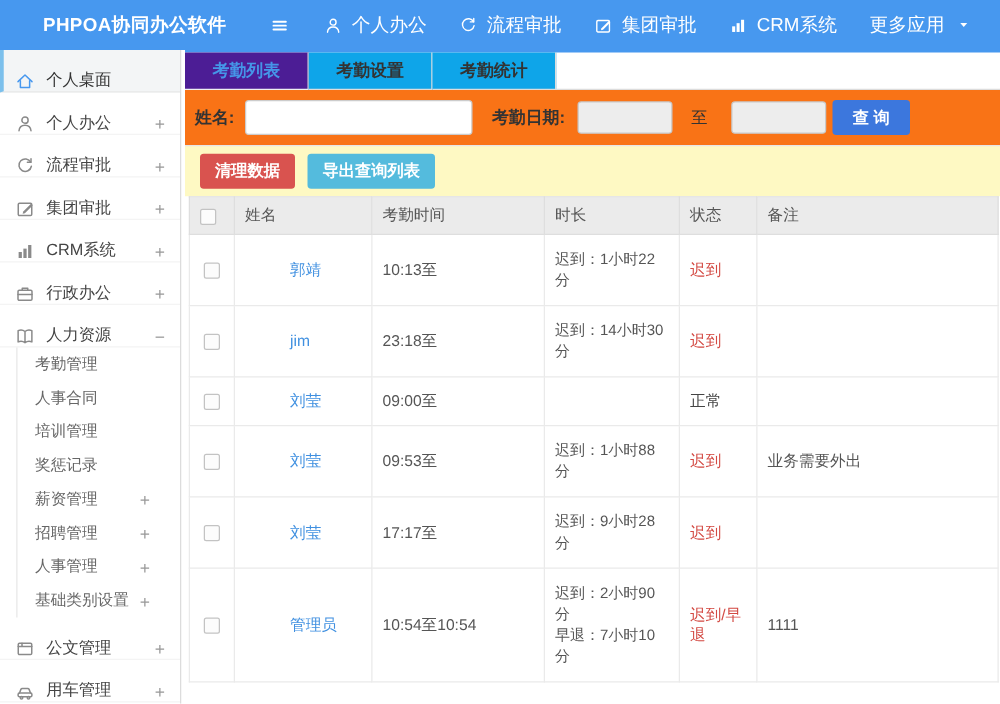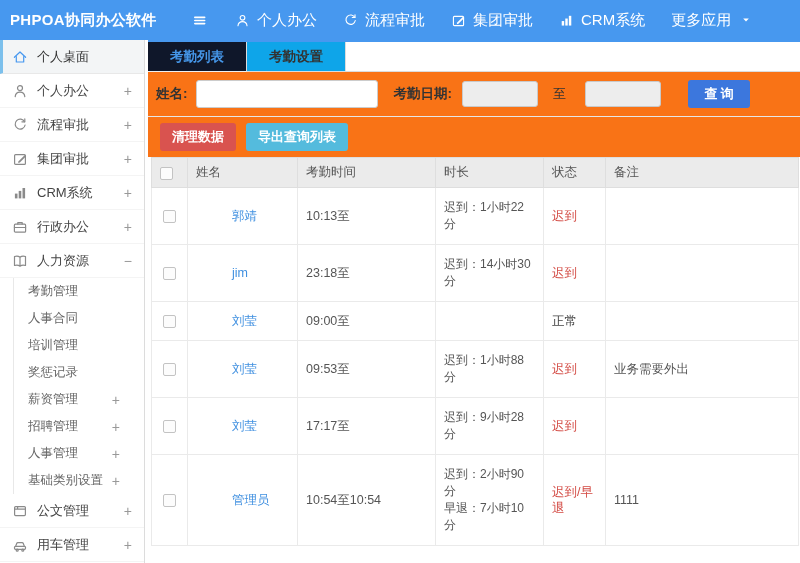--- a/index.html
+++ b/index.html
@@ -3,56 +3,56 @@
 <meta charset="utf-8">
 <style>
   * { box-sizing: border-box; }
   html,body { margin:0; padding:0; }
   body {
     width:800px; height:563px; overflow:hidden; position:relative;
     font-family:"Liberation Sans","DejaVu Sans",sans-serif; background:#fff;
     -webkit-font-smoothing:antialiased;
   }
   
-  .topbar { height:40px; background:var(--topbar-blue,#4798ef); display:flex; align-items:center; color:#fff; }
+  .topbar { height:40px; background:var(--topbar-blue,#4798ef); display:flex; align-items:center; color:#fff;justify-content:center; }
   .brand  { width:192px; padding-left:10px; font-size:15px; font-weight:600; letter-spacing:.3px; white-space:nowrap; }
   .hamburger { margin-right:28px; cursor:pointer; display:flex; }
   .topnav { display:flex; align-items:center; gap:26px; }
   .nav-item { display:flex; align-items:center; gap:7px; color:#fff; font-size:15px; cursor:pointer; white-space:nowrap; }
   .icn { display:inline-flex; }
   .icn svg { width:16px; height:16px; display:block; }
   .topbar .icn svg { width:15px; height:15px; }
   .caret svg { width:10px !important; height:10px !important; margin-left:3px; }
   
   .sidebar { position:absolute; top:40px; left:0; bottom:0; width:145px; background:#fff; border-right:1px solid #dcdcdc; overflow:hidden; }
-  .side-item { height:34px; display:flex; align-items:center; padding:0 12px; font-size:13px; color:#444; cursor:pointer; border-bottom:1px solid #f4f4f4; }
+  .side-item { height:34px; display:flex; align-items:flex-end; padding:0 12px; font-size:13px; color:#444; cursor:pointer; border-bottom:1px solid #f4f4f4; }
   .side-item .icn { color:#8a8a8a; margin-right:9px; }
   .side-item.active { background:#f3f5f6; border-left:3px solid #7cc0ec; padding-left:9px; border-bottom-color:#e8e8e8; color:#333; }
   .side-item.active .icn { color:var(--topbar-blue,#4798ef); }
   .side-label { flex:1; white-space:nowrap; }
   .toggle { color:#999; font-size:14px; cursor:pointer; }
   .submenu { margin-left:13px; border-left:1px solid #e8e8e8; }
   .sub-item { height:27px; display:flex; align-items:center; padding:0 24px 0 14px; font-size:12.5px; color:#666; cursor:pointer; white-space:nowrap; }
   .sub-item .side-label { flex:1; }
   
   .main { position:absolute; top:40px; left:148px; right:0; bottom:0; overflow:hidden; }
   .tabstrip { display:flex; border-top:2px solid var(--topbar-blue,#4798ef); height:32px; background:#fff; }
   .tab { padding:0 22px; line-height:29px; font-size:13.5px; font-weight:bold; color:#333; background:#0ea5e9;
          border-right:1px solid #dcdcdc; border-bottom:1px solid #dcdcdc; cursor:pointer; white-space:nowrap; }
-  .tab.active { background:#0f172a; color:var(--tab-active-blue,#4596e8); border-bottom-color:#eef0f1; }
+  .tab.active { background:#4c1d95; color:var(--tab-active-blue,#4596e8); border-bottom-color:#eef0f1; }
   .tab-filler { flex:1; border-bottom:1px solid #dcdcdc; }
   .filter-row { height:45px; display:flex; align-items:center; padding-left:8px; background:#f97316; border-bottom:1px solid #e6e6e6; }
   .flabel { font-size:13.5px; font-weight:bold; color:#333; white-space:nowrap; }
   .txt { width:182px; height:28px; margin-left:8px; border:1px solid #ccc; border-radius:3px; outline:none; padding:0 6px; font-size:13px; }
   .lbl2 { margin-left:16px; }
   .date { width:76px; height:26px; margin-left:10px; border:1px solid #c9c9c9; border-radius:3px; background:#ededed; padding:0 6px; }
   .to { margin:0 9px 0 15px; font-size:13px; color:#333; }
   .btn { border:none; border-radius:3px; color:#fff; font-weight:bold; cursor:pointer; font-family:inherit; }
-  .btn.primary { width:62px; height:28px; margin-left:27px; background:var(--primary-blue,#3c77dd); font-size:13px;font-family:Liberation Serif, serif; }
-  .toolbar { height:40px; display:flex; align-items:center; gap:10px; padding-left:12px; background:#f97316; }
+  .btn.primary { width:62px; height:28px; margin-left:5px; background:var(--primary-blue,#3c77dd); font-size:13px; }
+  .toolbar { height:40px; display:flex; align-items:center; gap:10px; padding-left:12px; background:#fef9c3; }
   .btn.danger { background:var(--danger-red,#d9534f); height:28px; padding:0 12px; font-size:13px; }
   .btn.info   { background:var(--info-teal,#54bbdd);  height:28px; padding:0 12px; font-size:13px; }
   
   .grid { border-collapse:collapse; table-layout:fixed; width:647px; margin-left:3px; background:#fff; }
   .grid th { background:#ebebeb; border:1px solid #dedede; font-weight:normal; color:#555; text-align:left; padding:0 8px; height:30px; font-size:12.5px;margin-top:41px; }
   .grid td { border:1px solid #eaeaea; padding:11px 8px; font-size:12.5px; color:#555; vertical-align:middle; line-height:16px; word-break:break-all; }
   .c-cb { text-align:center; }
   .cb { display:inline-block; width:13px; height:13px; border:1px solid #c3c3c3; border-radius:2px; background:#fcfcfc; vertical-align:middle; cursor:pointer; }
   .name-link { color:var(--link-blue,#4090e0); text-decoration:none; cursor:pointer;margin-left:36px; }
   .time-cell { white-space:nowrap; }
@@ -241,20 +241,21 @@
       <span class="side-label">用车管理</span>
       <span class="toggle">+</span>
     </div>
   </aside>
 
 <main class="main">
 
   <div class="tabstrip" id="tabstrip">
       <div class="tab active">考勤列表</div>
       <div class="tab">考勤设置</div>
+      <div class="tab">考勤统计</div>
       <div class="tab-filler"></div>
     </div>
 
   <div class="filter-row">
     <label class="flabel">姓名:</label>
     <input class="txt" type="text" value="" style="">
     <label class="flabel lbl2">考勤日期:</label>
     <input class="date" type="text" value="" style="">
     <span class="to">至</span>
     <input class="date" type="text" value="" style="">

